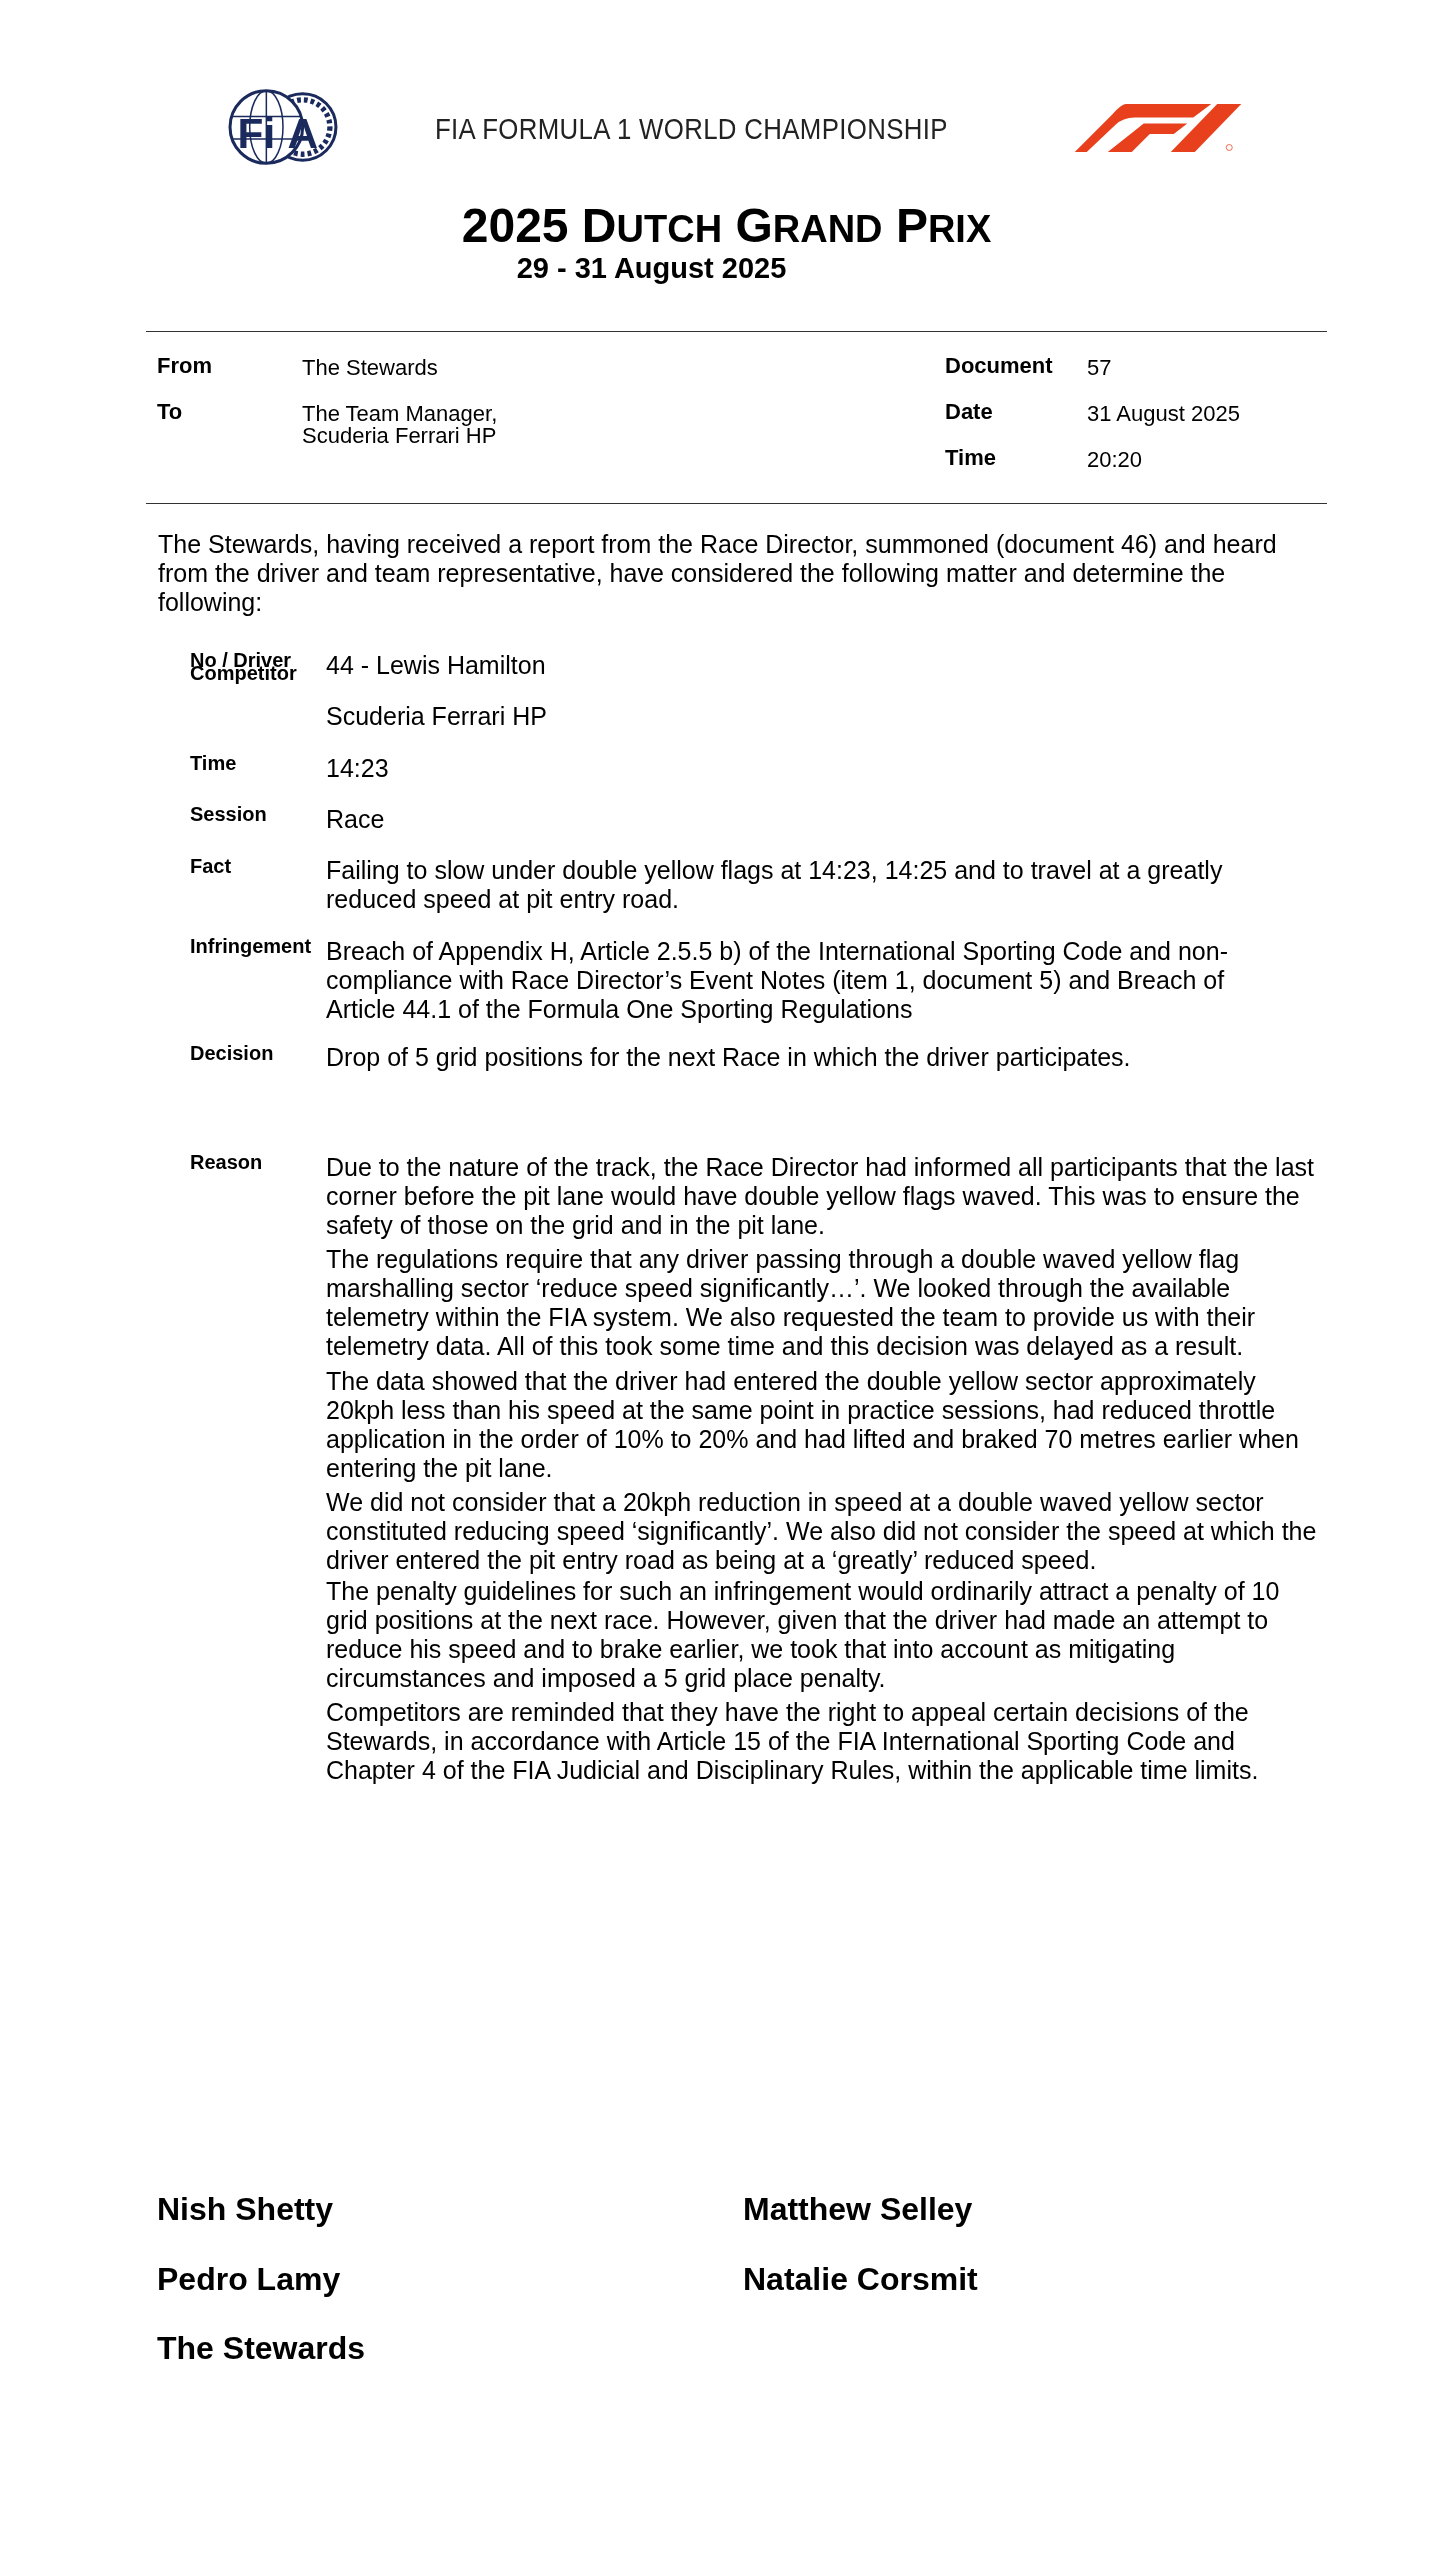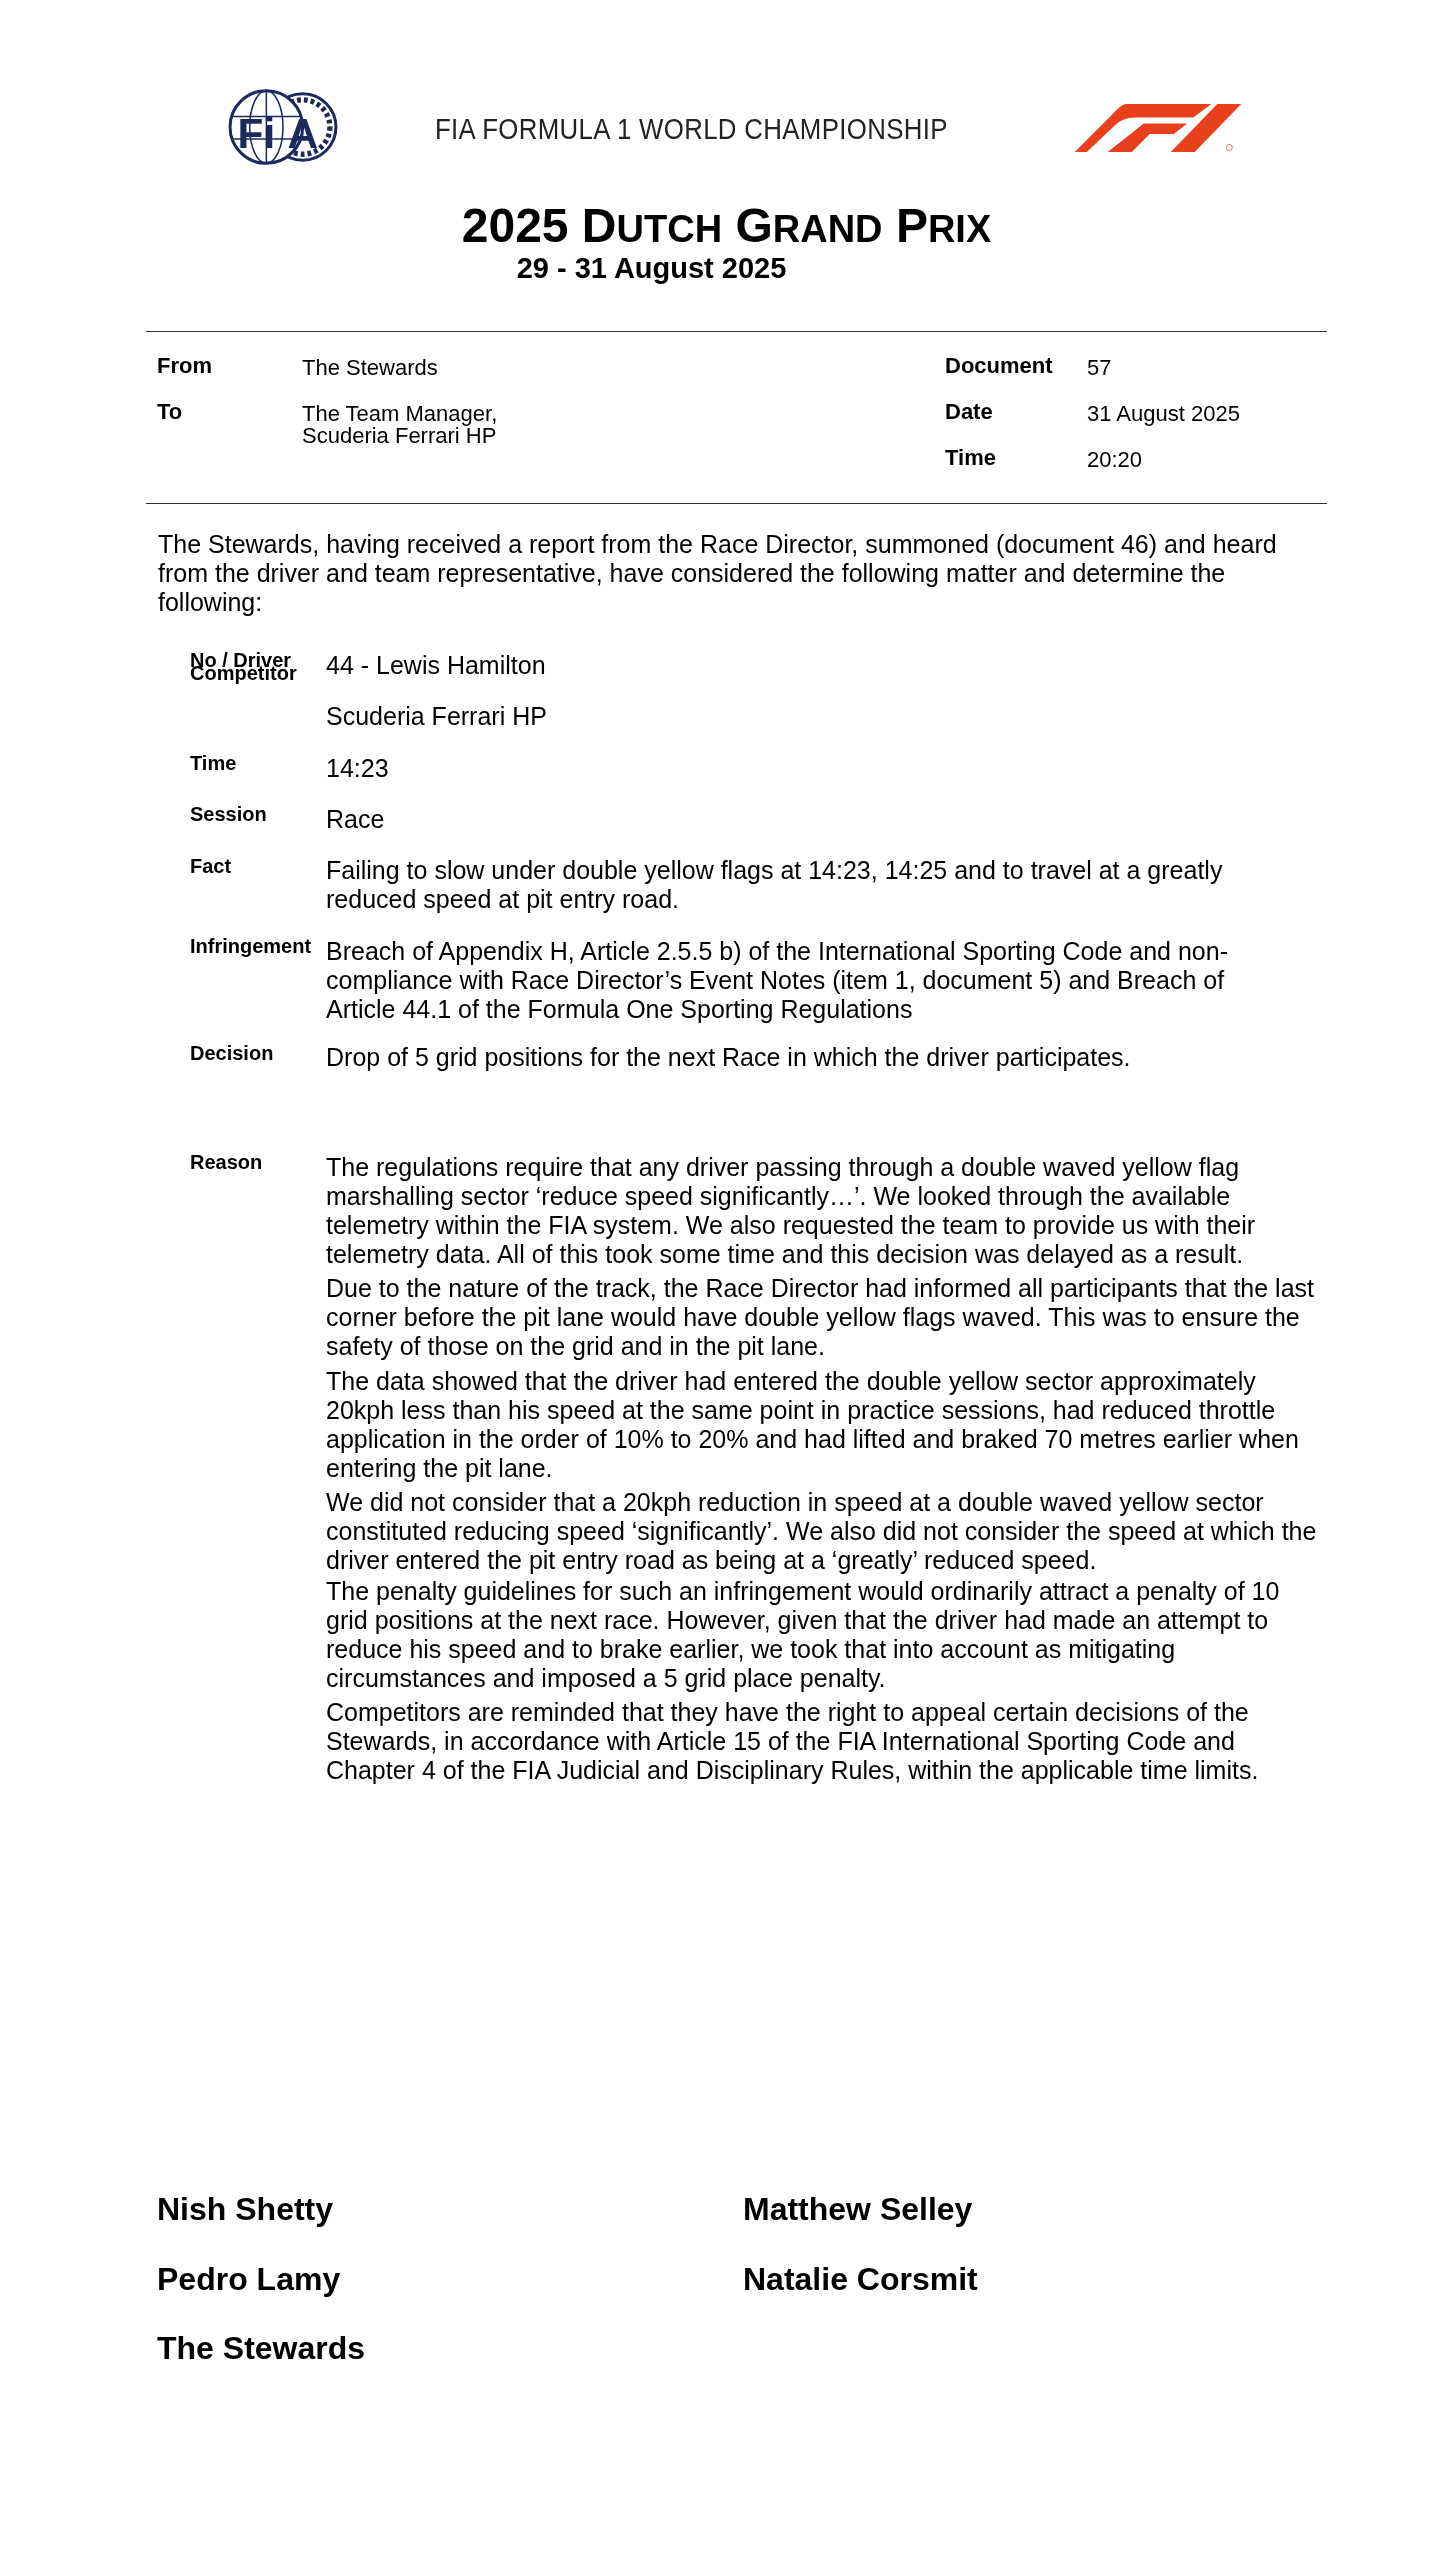--- a/index.html
+++ b/index.html
@@ -98,22 +98,22 @@
 <div class="abs field-label" style="top:935px">Infringement</div>
 <div class="abs field-value" style="top:937px; width:961px">Breach of Appendix H, Article 2.5.5 b) of the International Sporting Code and non-compliance with Race Director’s Event Notes (item 1, document 5) and Breach of Article 44.1 of the Formula One Sporting Regulations</div>
 
 <div class="abs field-label" style="top:1042px">Decision</div>
 <div class="abs field-value" style="top:1043px">
   <div>Drop of 5 grid positions for the next Race in which the driver participates.</div>
 </div>
 
 <div class="abs field-label" style="top:1151px">Reason</div>
 <div class="abs field-value" style="top:1153px; width:991px">
+  <p class="reason-para">Due to the nature of the track, the Race Director had informed all participants that the last corner before the pit lane would have double yellow flags waved. This was to ensure the safety of those on the grid and in the pit lane.</p>
   <p class="reason-para">The regulations require that any driver passing through a double waved yellow flag marshalling sector ‘reduce speed significantly…’. We looked through the available telemetry within the FIA system. We also requested the team to provide us with their telemetry data. All of this took some time and this decision was delayed as a result.</p>
-  <p class="reason-para">Due to the nature of the track, the Race Director had informed all participants that the last corner before the pit lane would have double yellow flags waved. This was to ensure the safety of those on the grid and in the pit lane.</p>
   <p class="reason-para">The data showed that the driver had entered the double yellow sector approximately 20kph less than his speed at the same point in practice sessions, had reduced throttle application in the order of 10% to 20% and had lifted and braked 70 metres earlier when entering the pit lane.</p>
   <p class="reason-para" style="margin-bottom:2px">We did not consider that a 20kph reduction in speed at a double waved yellow sector constituted reducing speed ‘significantly’. We also did not consider the speed at which the driver entered the pit entry road as being at a ‘greatly’ reduced speed.</p>
   <p class="reason-para">The penalty guidelines for such an infringement would ordinarily attract a penalty of 10 grid positions at the next race. However, given that the driver had made an attempt to reduce his speed and to brake earlier, we took that into account as mitigating circumstances and imposed a 5 grid place penalty.</p>
   <p class="reason-para">Competitors are reminded that they have the right to appeal certain decisions of the Stewards, in accordance with Article 15 of the FIA International Sporting Code and Chapter 4 of the FIA Judicial and Disciplinary Rules, within the applicable time limits.</p>
 </div>
 
 <div class="abs sig" style="left:157px; top:2191px">Nish Shetty</div>
 <div class="abs sig" style="left:743px; top:2191px">Matthew Selley</div>
 <div class="abs sig" style="left:157px; top:2261px">Pedro Lamy</div>
 <div class="abs sig" style="left:743px; top:2261px">Natalie Corsmit</div>

